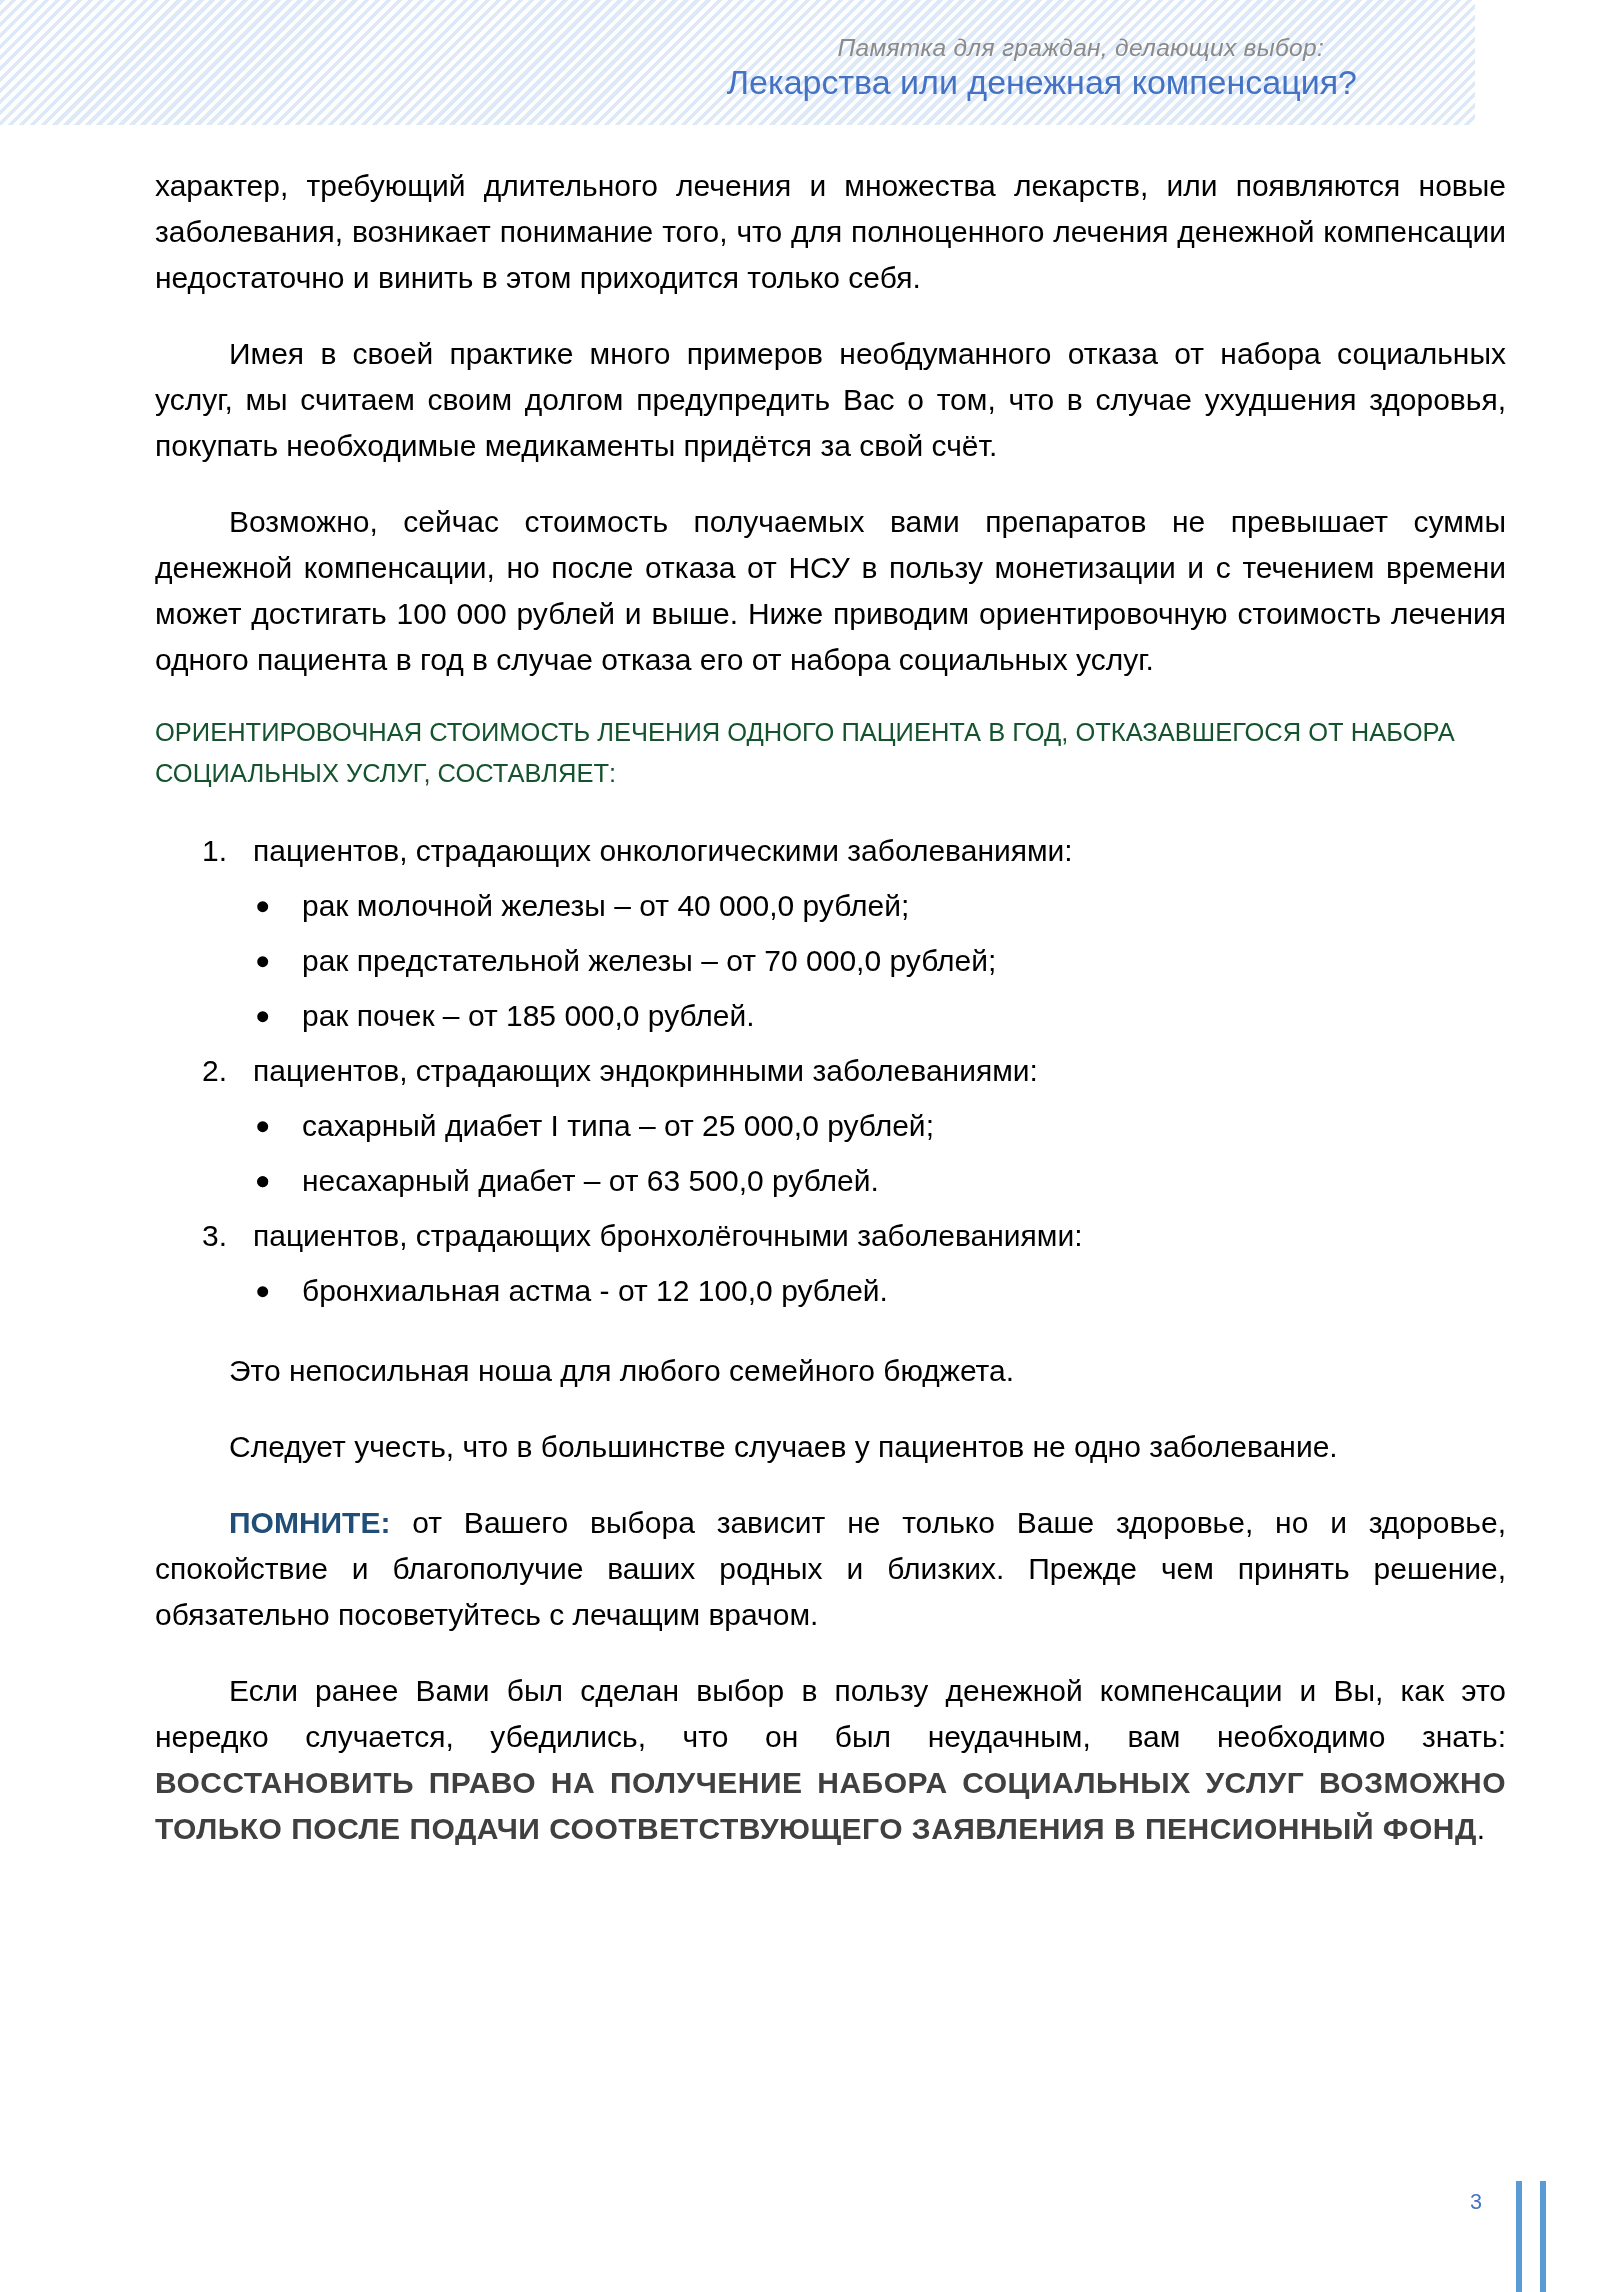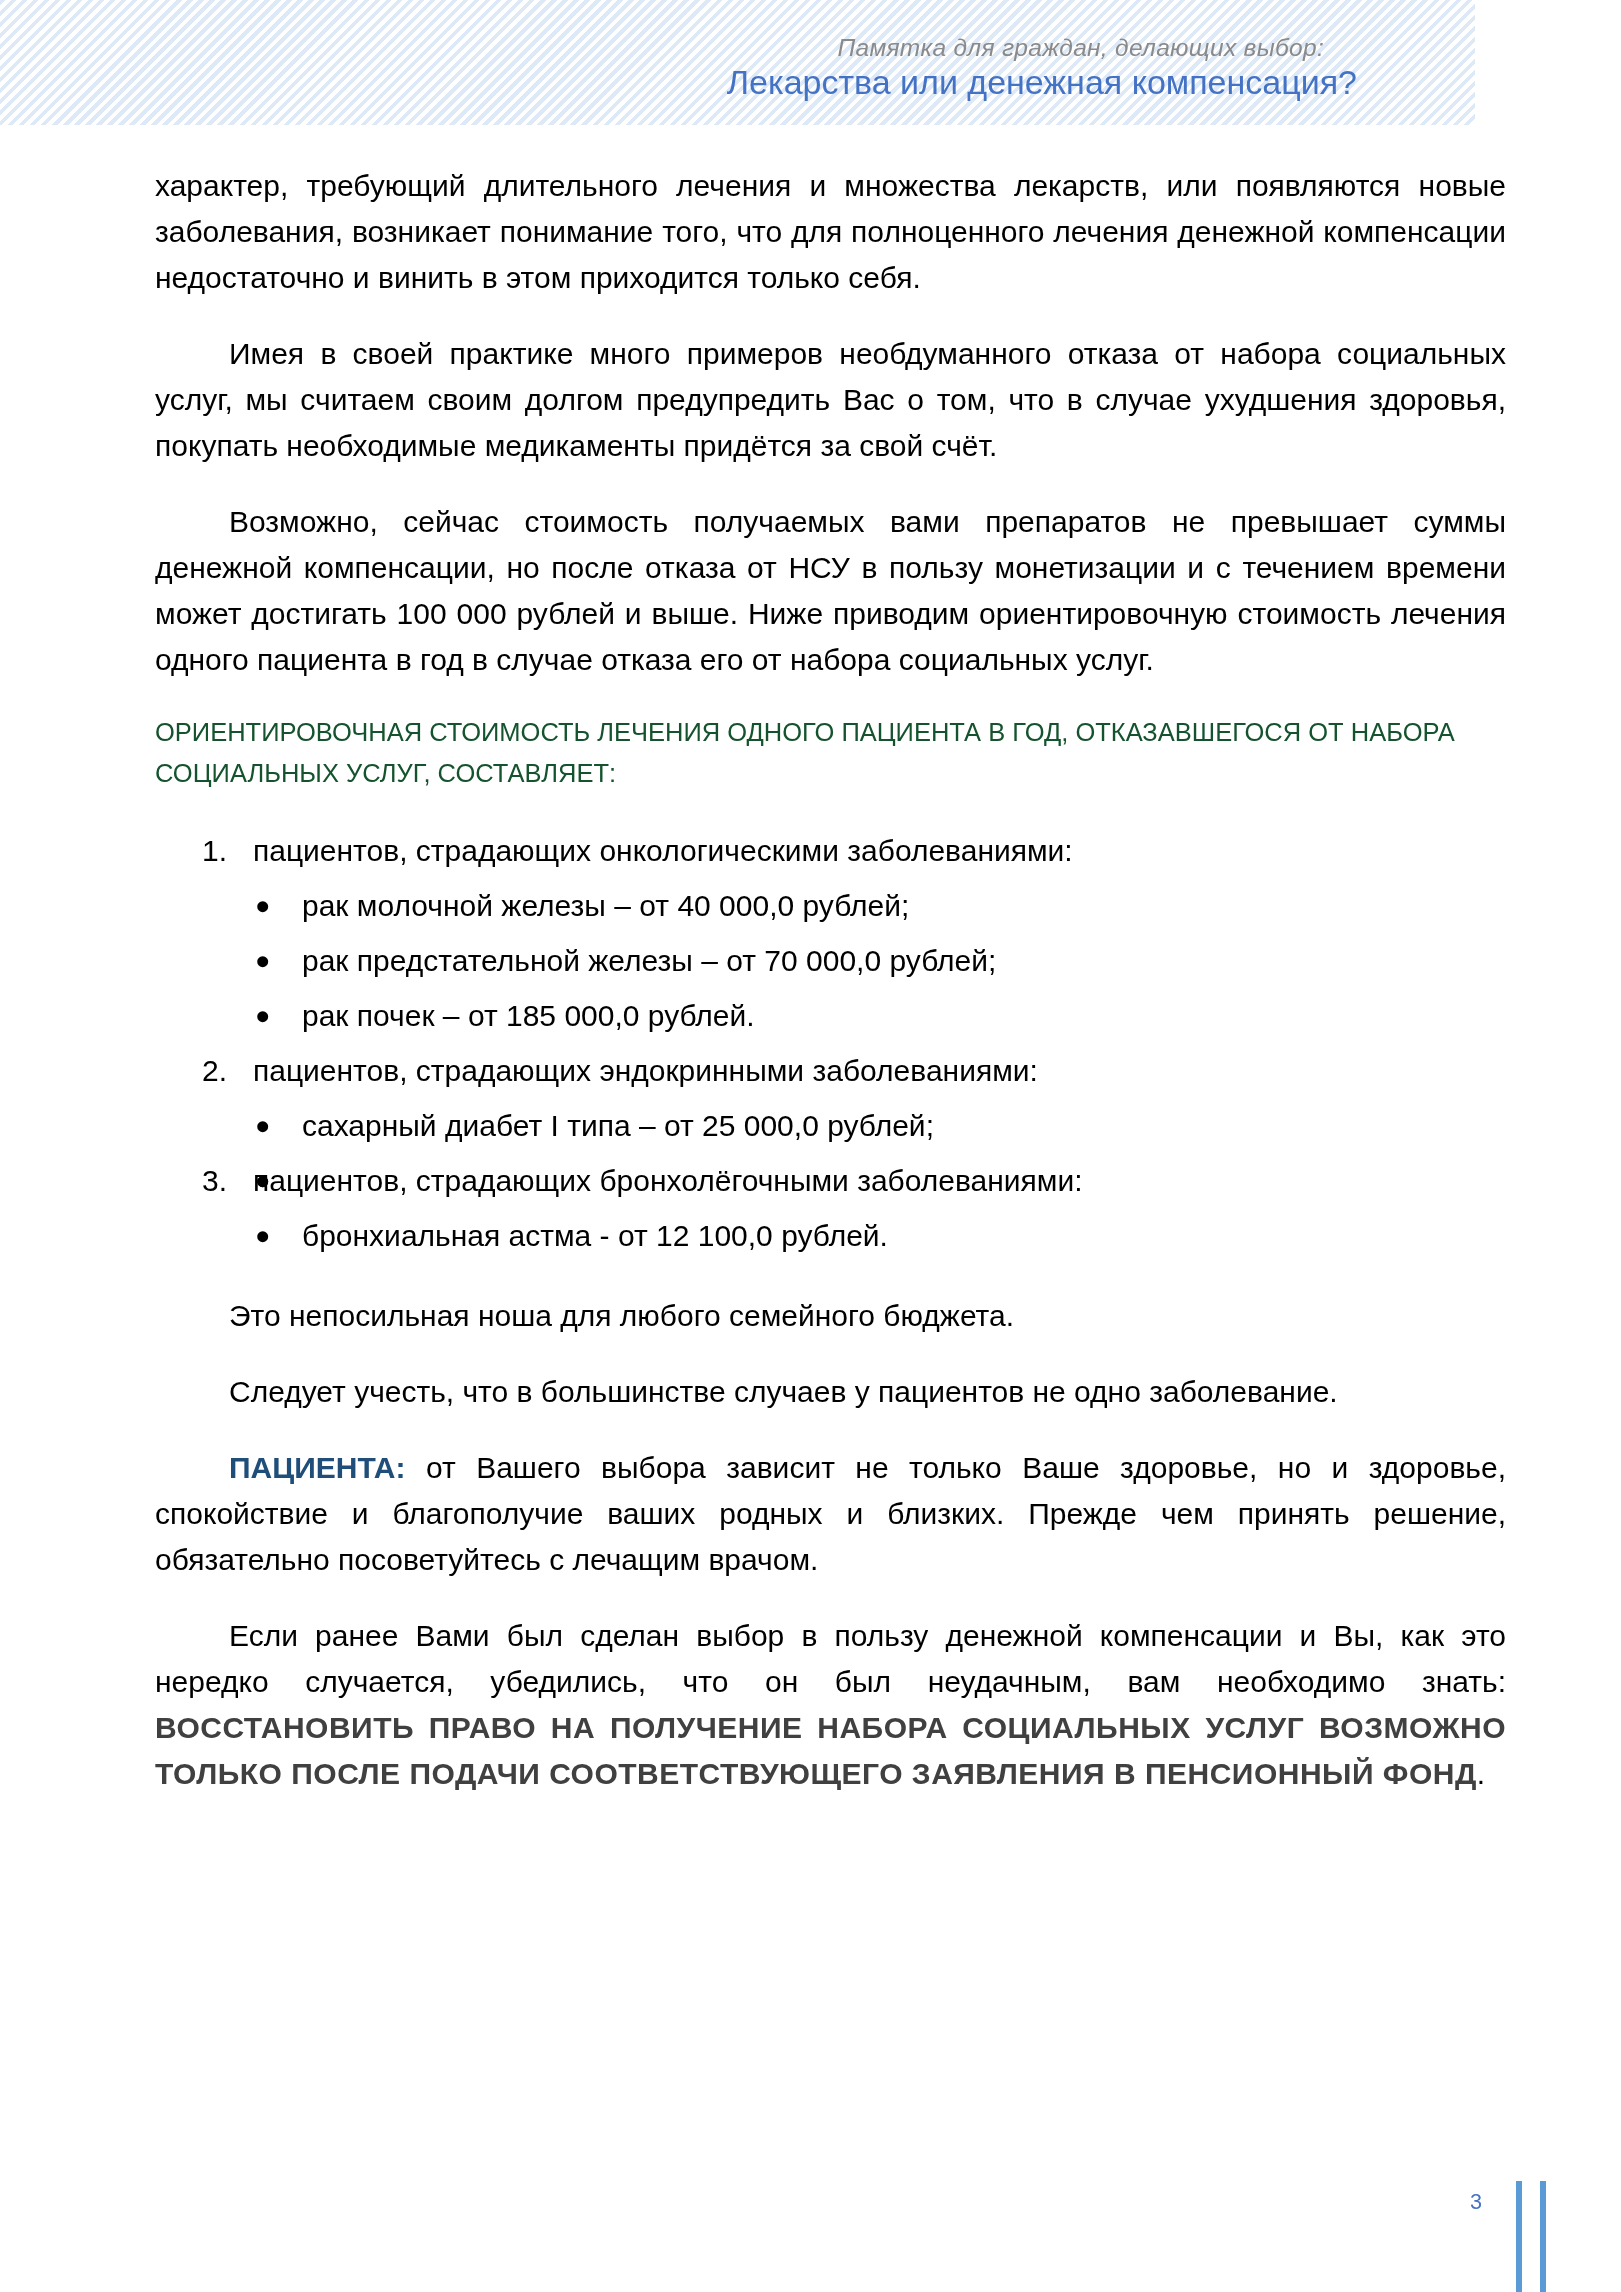--- a/index.html
+++ b/index.html
@@ -73,34 +73,34 @@
         <li><span class="bullet">●</span><span>рак предстательной железы – от 70 000,0 рублей;</span></li>
         <li><span class="bullet">●</span><span>рак почек – от 185 000,0 рублей.</span></li>
       </ul>
     </li>
     <li>
       <span class="num">2.</span>
       <span>пациентов, страдающих эндокринными заболеваниями:</span>
       <ul class="sub-list">
         <li><span class="bullet">●</span><span>сахарный диабет I типа – от 25 000,0 рублей;</span></li>
         <li><span class="bullet">●</span></li>
-        <li><span class="bullet">●</span></li>
+        <li><span class="bullet">●</span><span>несахарный диабет – от 63 500,0 рублей.</span></li>
       </ul>
     </li>
     <li>
       <span class="num">3.</span>
       <span>пациентов, страдающих бронхолёгочными заболеваниями:</span>
       <ul class="sub-list">
         <li><span class="bullet">●</span><span>бронхиальная астма - от 12 100,0 рублей.</span></li>
       </ul>
     </li>
   </ol>
 
   <p class="p-gap indent">Это непосильная ноша для любого семейного бюджета.</p>
   <p class="p-gap indent">Следует учесть, что в большинстве случаев у пациентов не одно заболевание.</p>
-  <p class="p-gap indent"><span class="accent-bold">ПАЦИЕНТА:</span><span> от Вашего выбора зависит не только Ваше здоровье, но и здоровье, спокойствие и благополучие ваших родных и близких. Прежде чем принять решение, обязательно посоветуйтесь с лечащим врачом.</span></p>
+  <p class="p-gap indent"><span class="accent-bold">ПОМНИТЕ:</span><span> от Вашего выбора зависит не только Ваше здоровье, но и здоровье, спокойствие и благополучие ваших родных и близких. Прежде чем принять решение, обязательно посоветуйтесь с лечащим врачом.</span></p>
   <p class="p-gap indent"><span>Если ранее Вами был сделан выбор в пользу денежной компенсации и Вы, как это нередко случается, убедились, что он был неудачным, вам необходимо знать: </span><span class="big-accent">ВОССТАНОВИТЬ ПРАВО НА ПОЛУЧЕНИЕ НАБОРА СОЦИАЛЬНЫХ УСЛУГ ВОЗМОЖНО ТОЛЬКО ПОСЛЕ ПОДАЧИ СООТВЕТСТВУЮЩЕГО ЗАЯВЛЕНИЯ В ПЕНСИОННЫЙ ФОНД</span><span>.</span></p>
 </div>
 
 <div class="page-num">3</div>
 <div class="vline" style="left:1516px;"></div>
 <div class="vline" style="left:1540px;"></div>
 
 
 </body></html>

